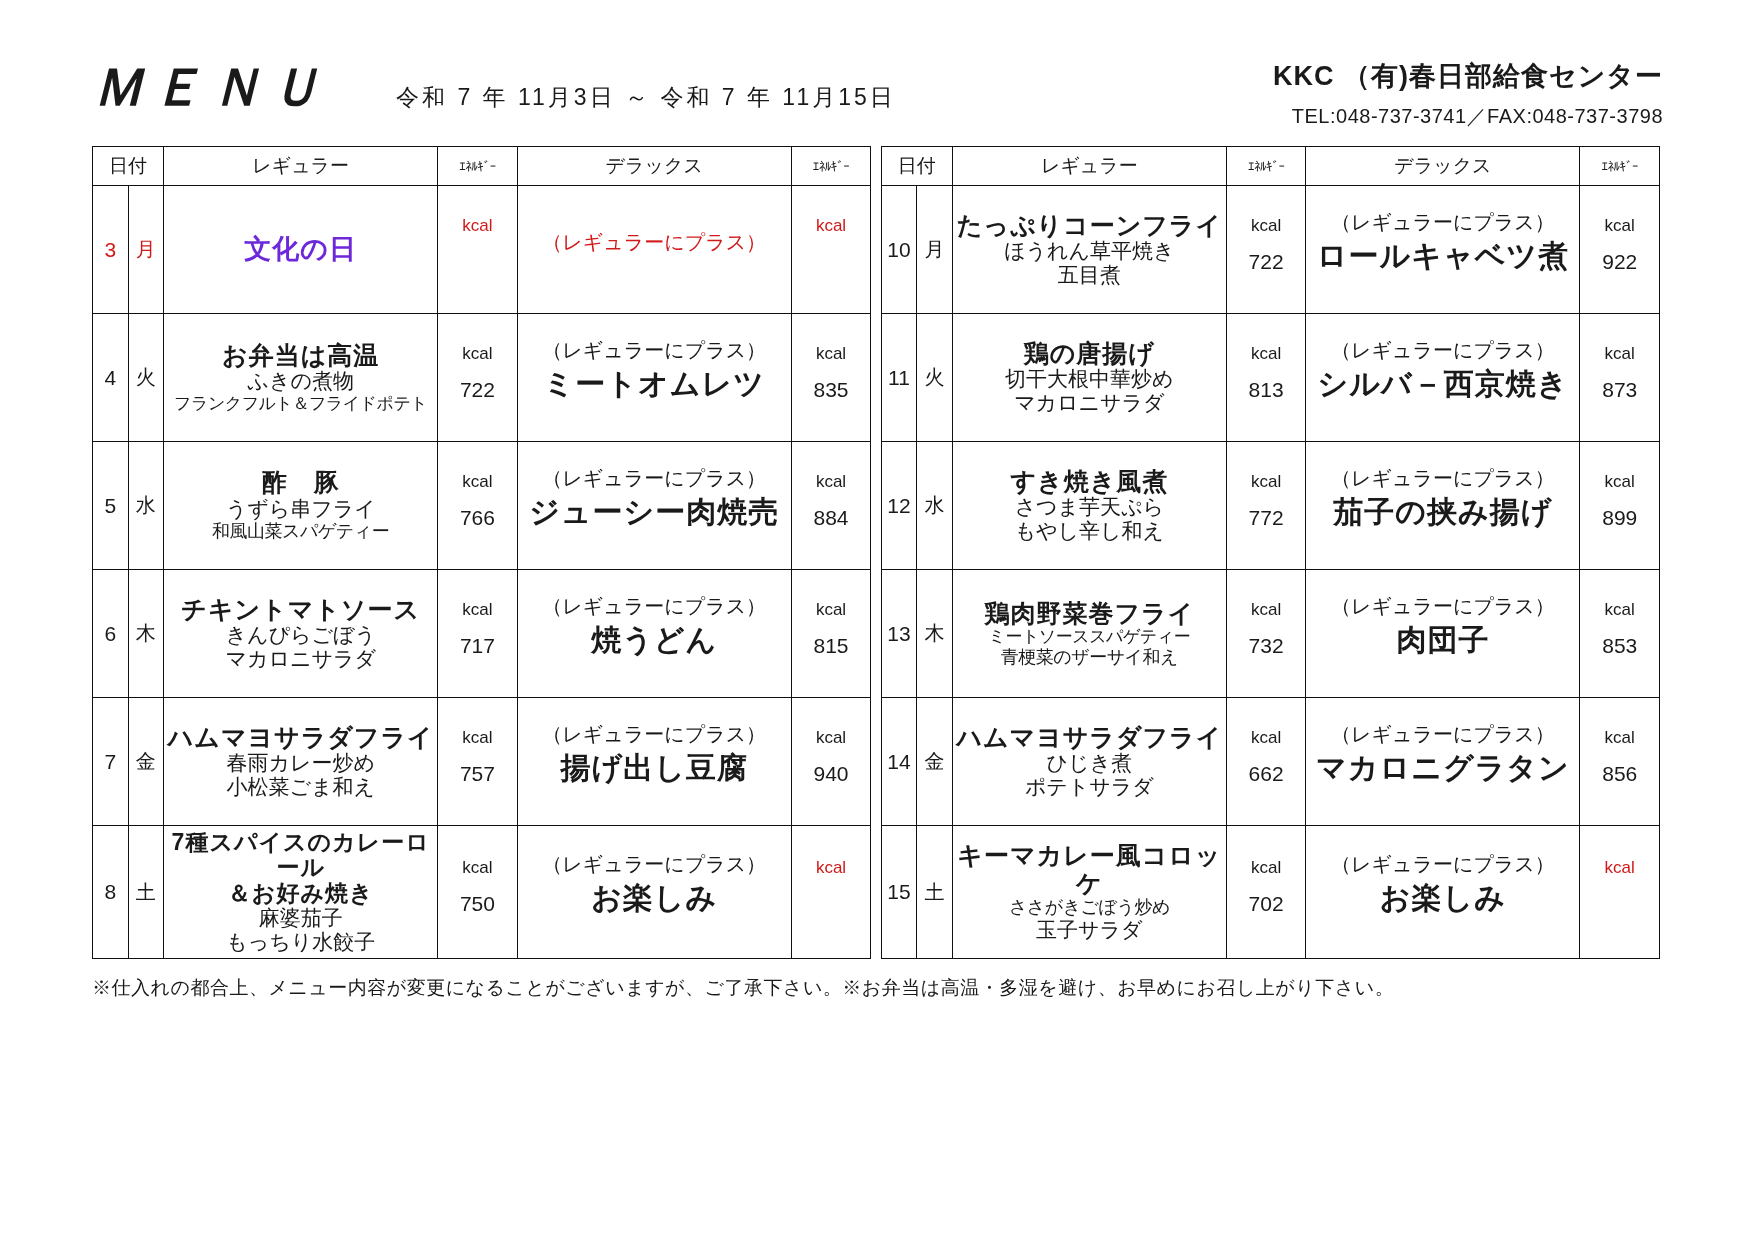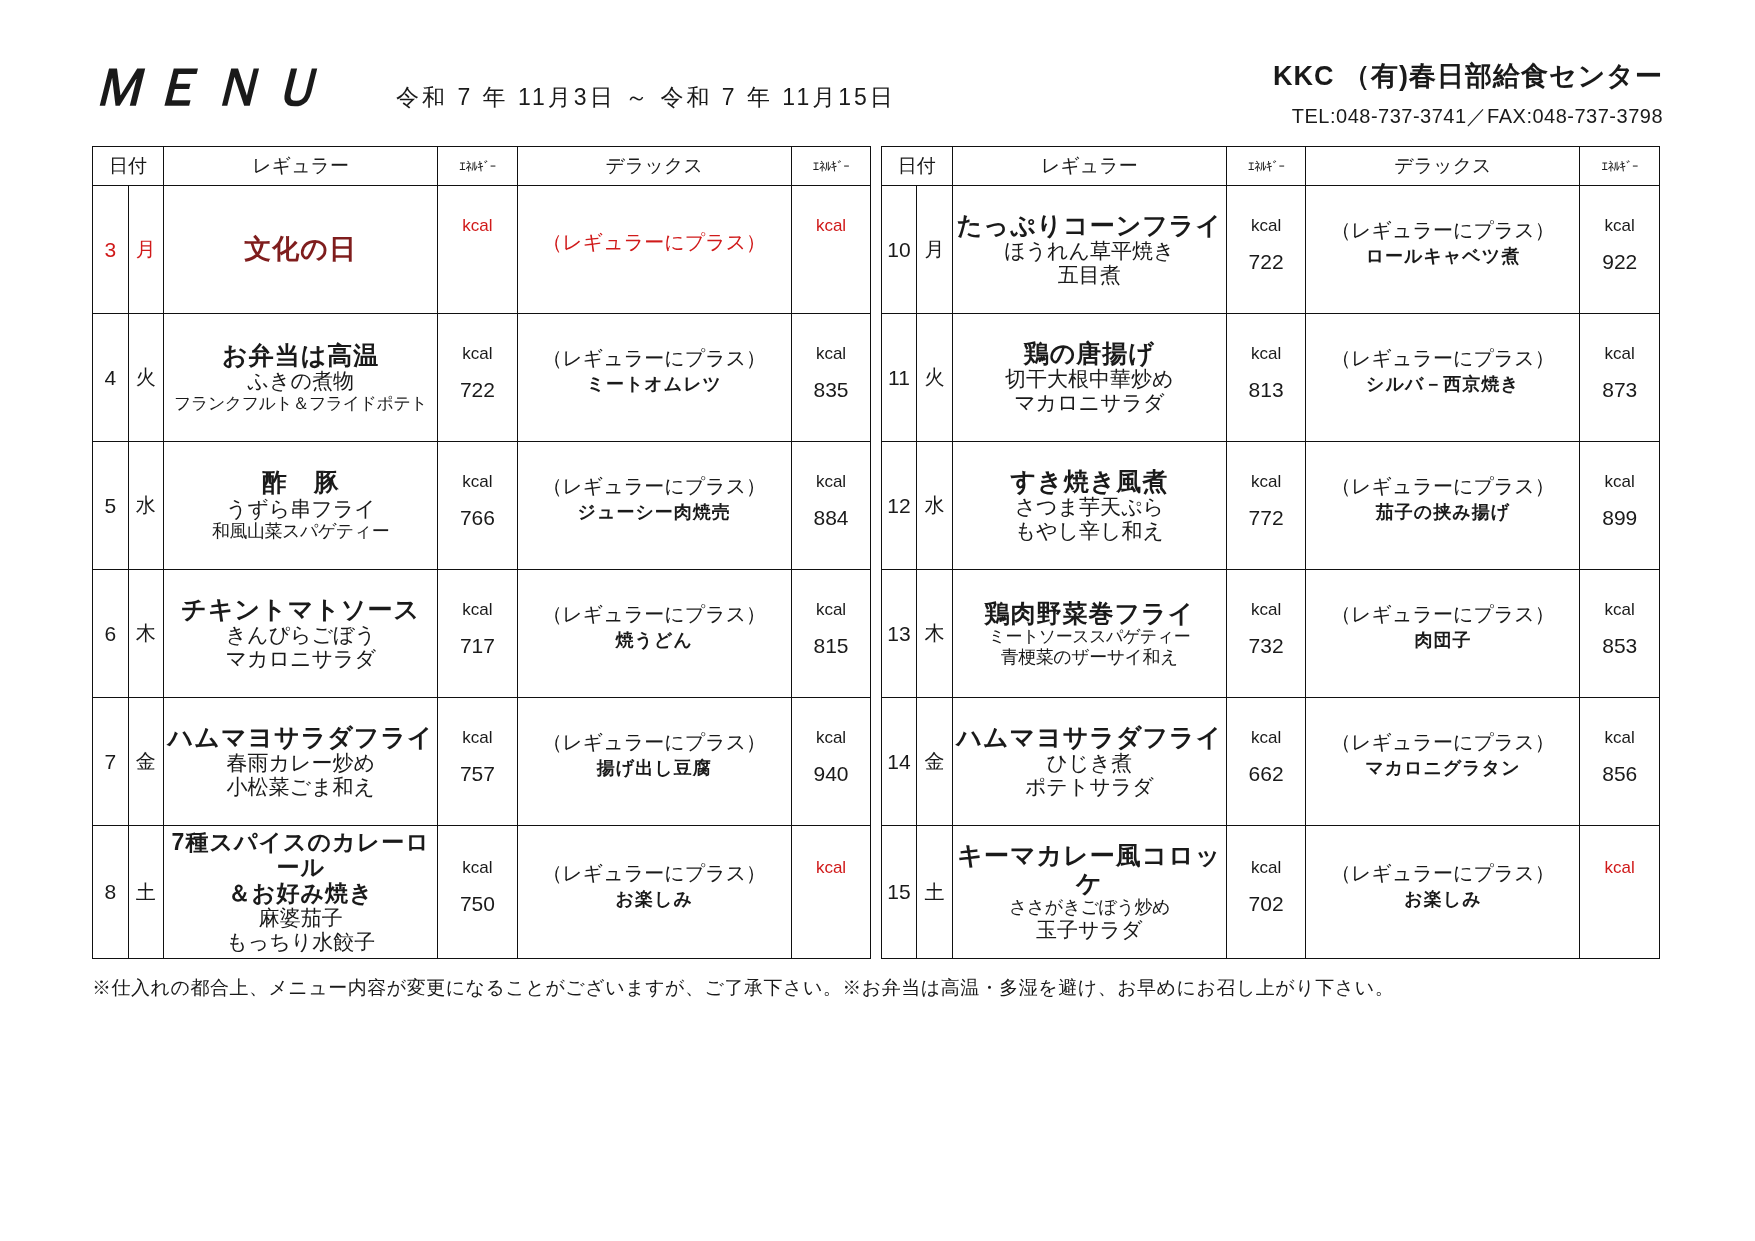--- a/index.html
+++ b/index.html
@@ -151,27 +151,27 @@
     justify-content: space-between;
     height: 100%;
     padding: 12px 2px 26px 2px;
     box-sizing: border-box;
   }
   .plus-note {
     font-size: 20px;
     letter-spacing: 0px;
   }
   .dx-main {
-    font-size: 18px;
+    font-size: 30px;
     font-weight: bold;
     letter-spacing: 1px;
   }
   
   .holiday { color: #d01a1a; }
-  .holiday .dish-main { color: #7f1d1d; font-size: 27px; }
+  .holiday .dish-main { color: #6d28d9; font-size: 27px; }
   .empty-kcal .kcal-unit { color: #d01a1a; }
 
   
   .footnote {
     margin-top: 16px;
     font-size: 19px;
     letter-spacing: 0.5px;
     white-space: nowrap;
   }
 </style>

